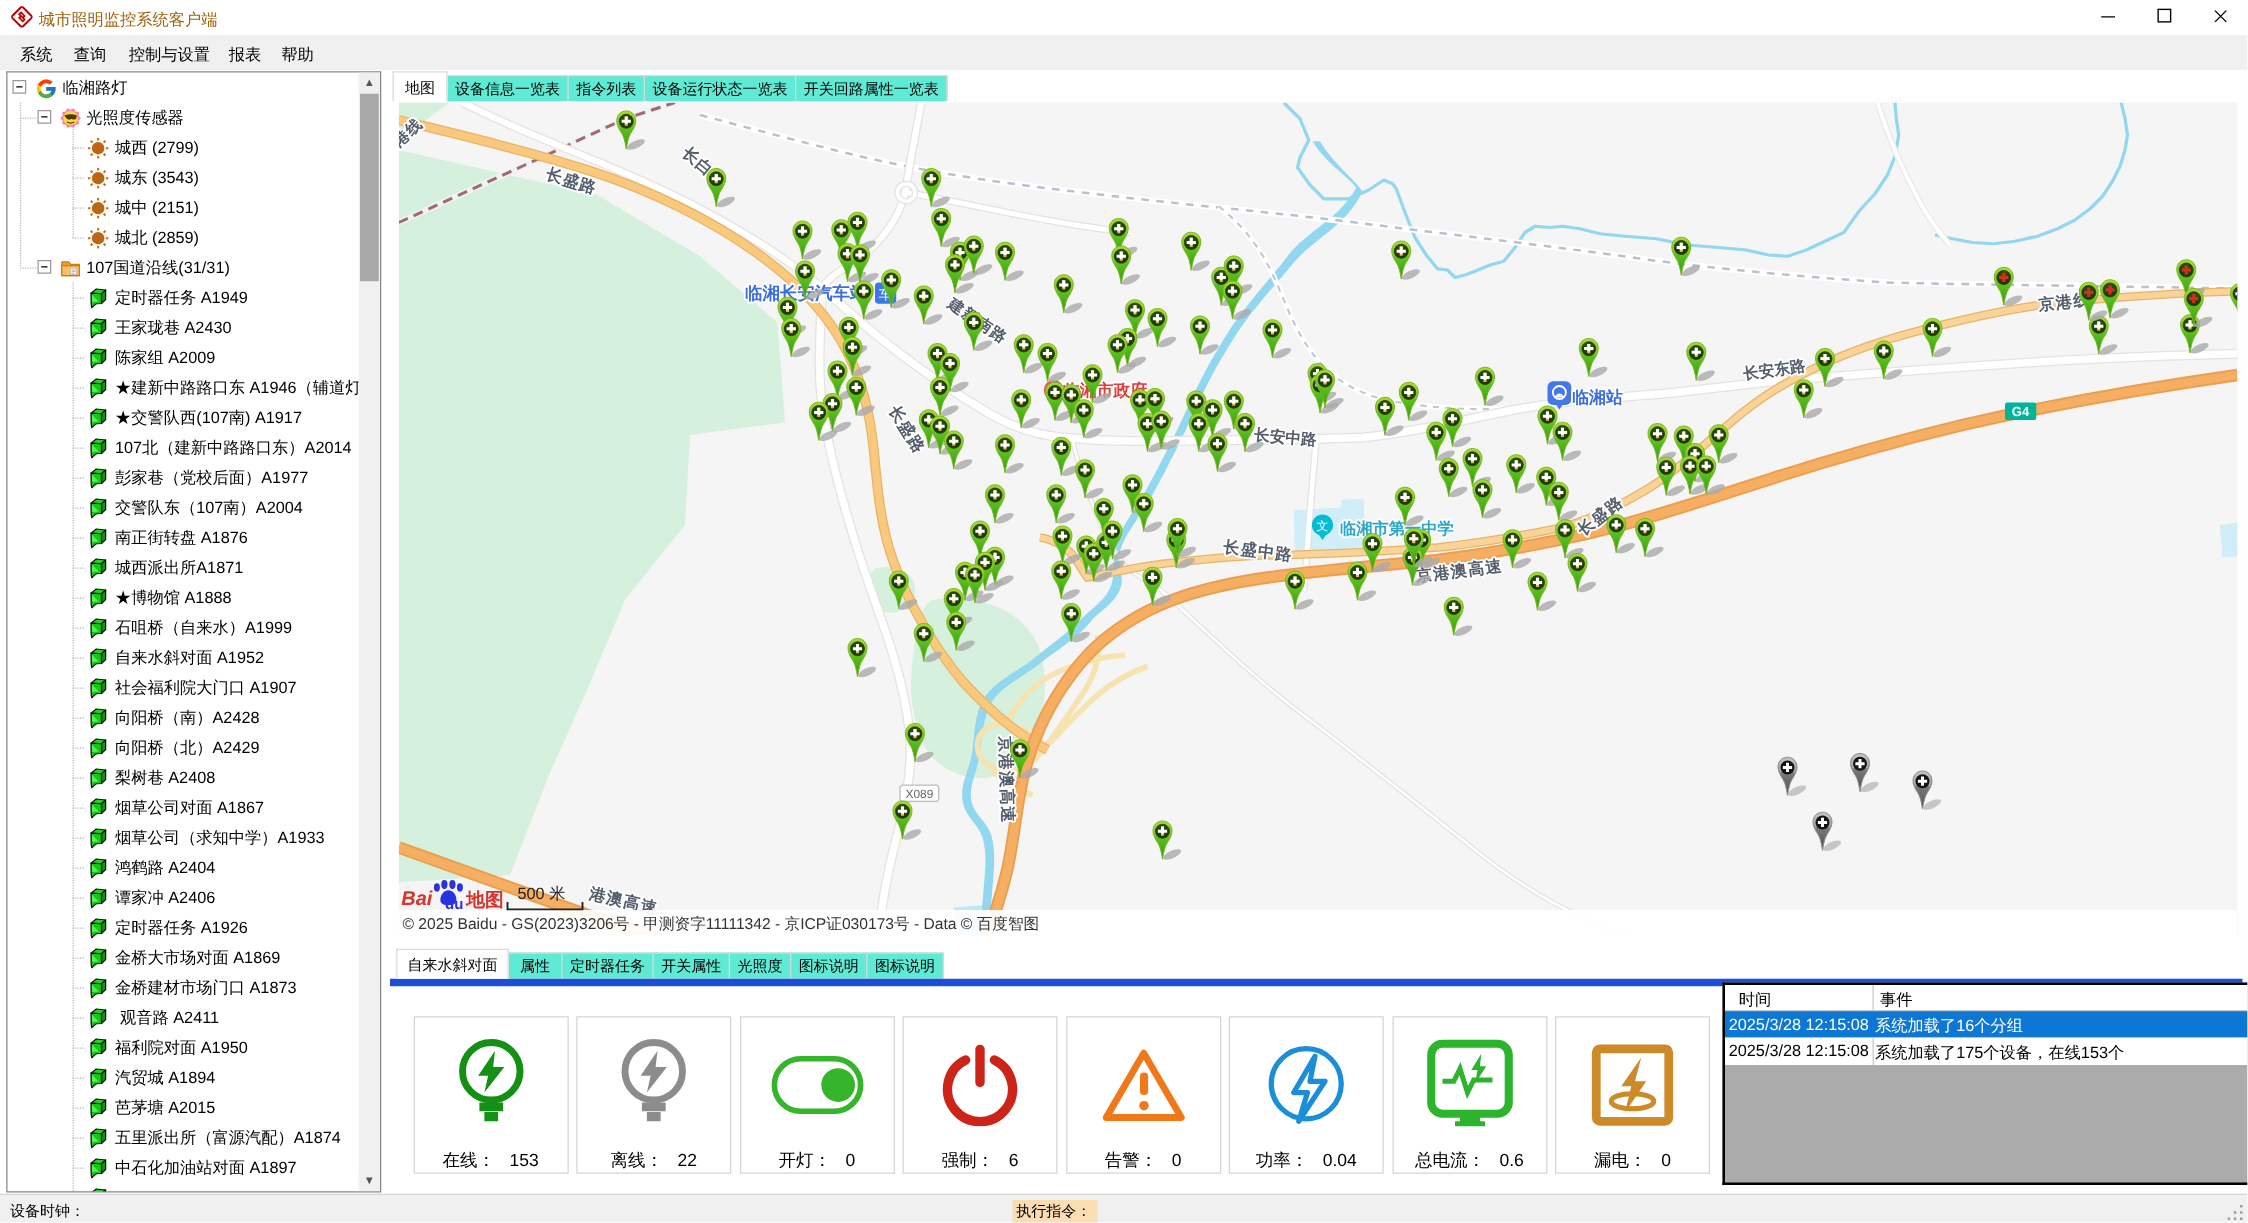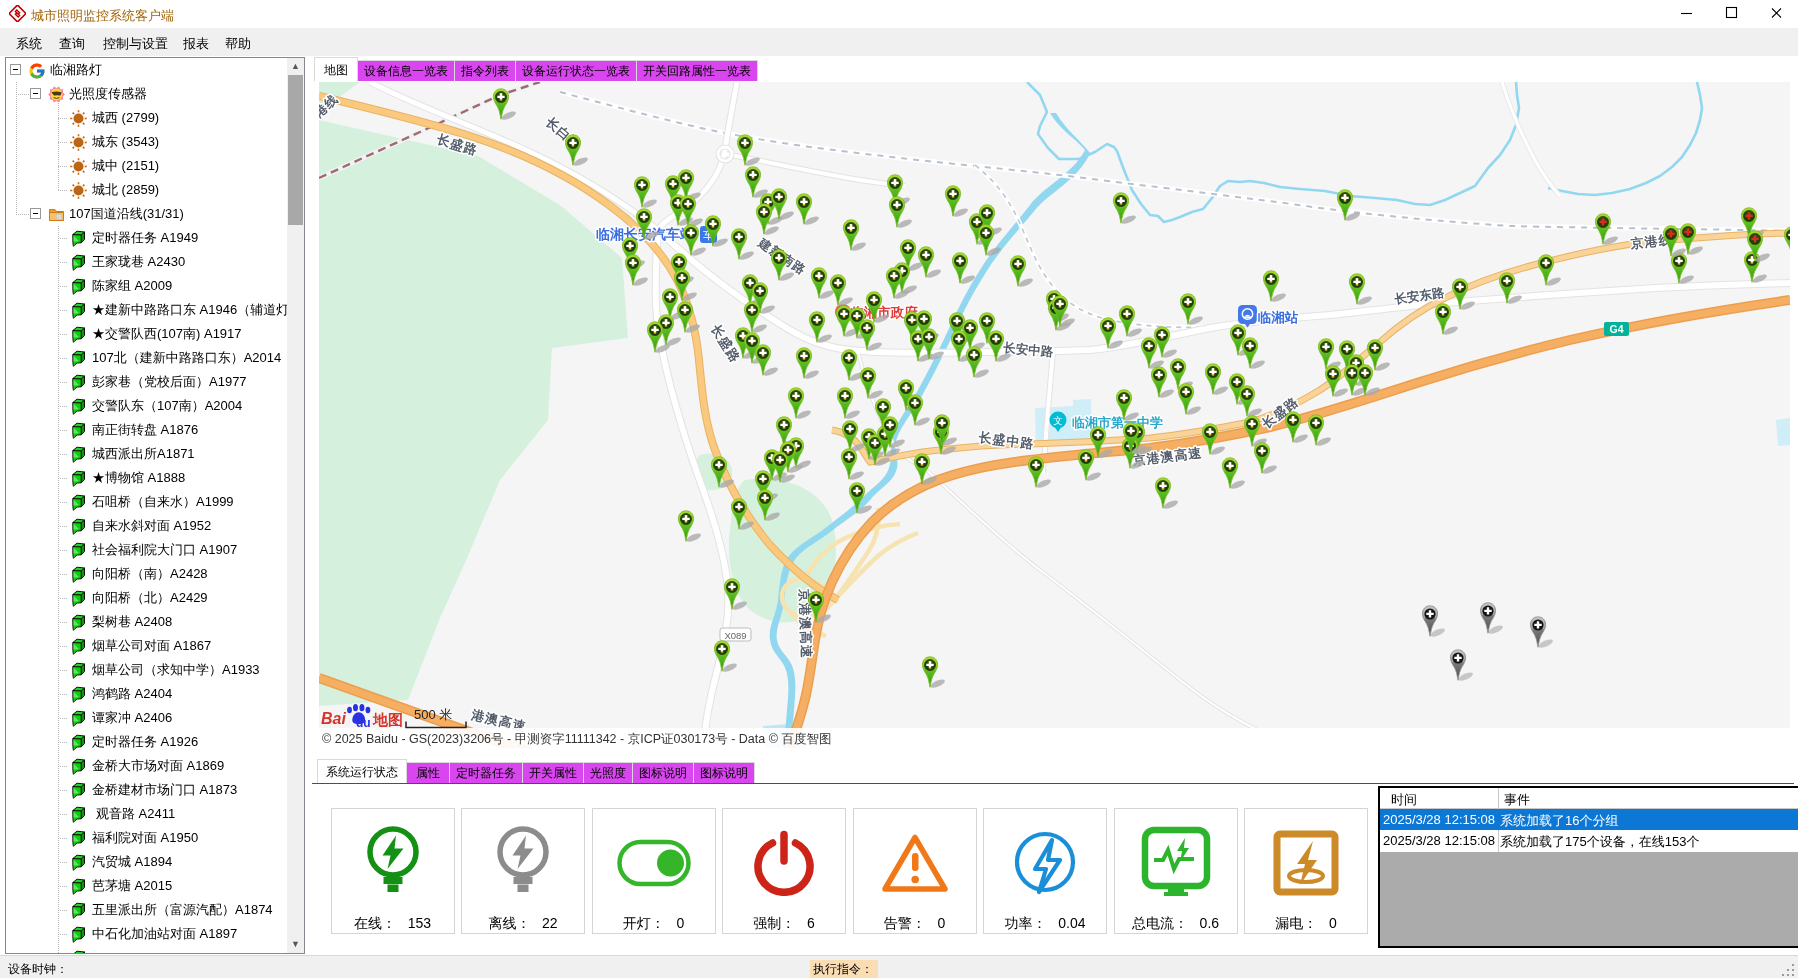--- a/index.html
+++ b/index.html
@@ -11,27 +11,27 @@
 .mi{position:absolute;top:7px}
 #treepanel{position:absolute;left:5px;top:57px;width:300px;height:897px;background:#fff;border:1px solid #828790;overflow:hidden}
 #treerows{position:absolute;left:0;top:0;width:281px;height:895px;overflow:hidden}
 .trow{position:absolute;height:24px;line-height:24px;font-size:13px;color:#000;white-space:nowrap}
 .ticon{position:absolute;top:3px}
 #tscroll{position:absolute;right:0;top:0;width:17px;height:895px;background:#f0f0f0}
 #tthumb{position:absolute;left:1px;top:17px;width:15px;height:150px;background:#a8a8a8}
 .sarr{position:absolute;left:0;width:17px;height:17px;background:#f0f0f0;color:#555;font-size:9px;text-align:center;line-height:17px}
 #mappanel{position:absolute;left:312px;top:57px;width:1482px;height:694px;background:#fff}
 .tabstrip{position:absolute;display:flex;font-size:12px;color:#000}
-.tab{height:21px;line-height:21px;margin-top:3px;padding:0 6px;min-width:44px;text-align:center;background:#d946ef;border:1px solid #d9d9d9;border-bottom:none;margin-right:-1px;white-space:nowrap}
+.tab{height:21px;line-height:21px;margin-top:3px;padding:0 6px;min-width:44px;text-align:center;background:#5eead4;border:1px solid #d9d9d9;border-bottom:none;margin-right:-1px;white-space:nowrap}
 .tab.act{background:#fff;height:24px;margin-top:0;line-height:24px;padding:0 8px;position:relative;z-index:2}
 #maptabs{left:2px;top:0}
 #mapwrap{position:absolute;left:7px;top:25px;width:1471px;height:666px;overflow:hidden;background:#f5f5f6}
 #botpanel{position:absolute;left:312px;top:759px;width:1482px;height:194px;background:#fff}
 #bottabs{left:5px;top:0}
-#botbody{position:absolute;left:0;top:24px;width:1482px;height:171px;background:#fff;border-top:1px solid #1d4ed8}
+#botbody{position:absolute;left:0;top:24px;width:1482px;height:171px;background:#fff;border-top:6px solid #1d4ed8}
 .card{position:absolute;top:24px;width:124px;height:126px;background:#fff;border:1px solid #d5d5d5;text-align:center;font-size:14px;color:#000}
 .card .lbl{position:absolute;left:0;right:0;top:106px}
 #evtable{position:absolute;left:1378px;top:786px;width:420px;height:162px;border:2px solid #000;border-right:none;background:#ababab;font-size:13px}
 #statusbar{position:absolute;left:0;top:955px;width:1798px;height:23px;background:#f0f0f0;border-top:1px solid #d7d7d7;font-size:12px;color:#000}
 </style></head>
 <body>
 <div id="titlebar">
   <svg id="title-ico" width="17" height="17" viewBox="0 0 17 17">
       <g transform="rotate(45 8.5 8.5)">
         <rect x="2.5" y="2.5" width="12" height="12" fill="none" stroke="#c00000" stroke-width="1.6"></rect>
@@ -801,21 +801,21 @@
 <text x="356" y="727" style="font-size:12px;font-weight:700;fill:#2932e1">du</text>
 <text x="373" y="725" style="font-size:15px;font-weight:700;fill:#d6352c">地图</text>
 </g>
         <text x="414" y="719" style="font-size:13px;fill:#222">500 米</text>
         <path d="M406 721.5 v6 h60 v-6" fill="none" stroke="#222" stroke-width="1.5"></path>
       </svg>
     </div>
 </div>
 <div id="botpanel">
   <div class="tabstrip" id="bottabs">
-    <div class="tab act">系统运行状态</div>
+    <div class="tab act">自来水斜对面</div>
       <div class="tab">属性</div>
       <div class="tab">定时器任务</div>
       <div class="tab">开关属性</div>
       <div class="tab">光照度</div>
       <div class="tab">图标说明</div>
       <div class="tab">图标说明</div>
   </div>
   <div id="botbody">
       <div class="card" style="left:18.5px">
         <div style="margin-top:12px;height:84px;display:flex;align-items:center;justify-content:center">

